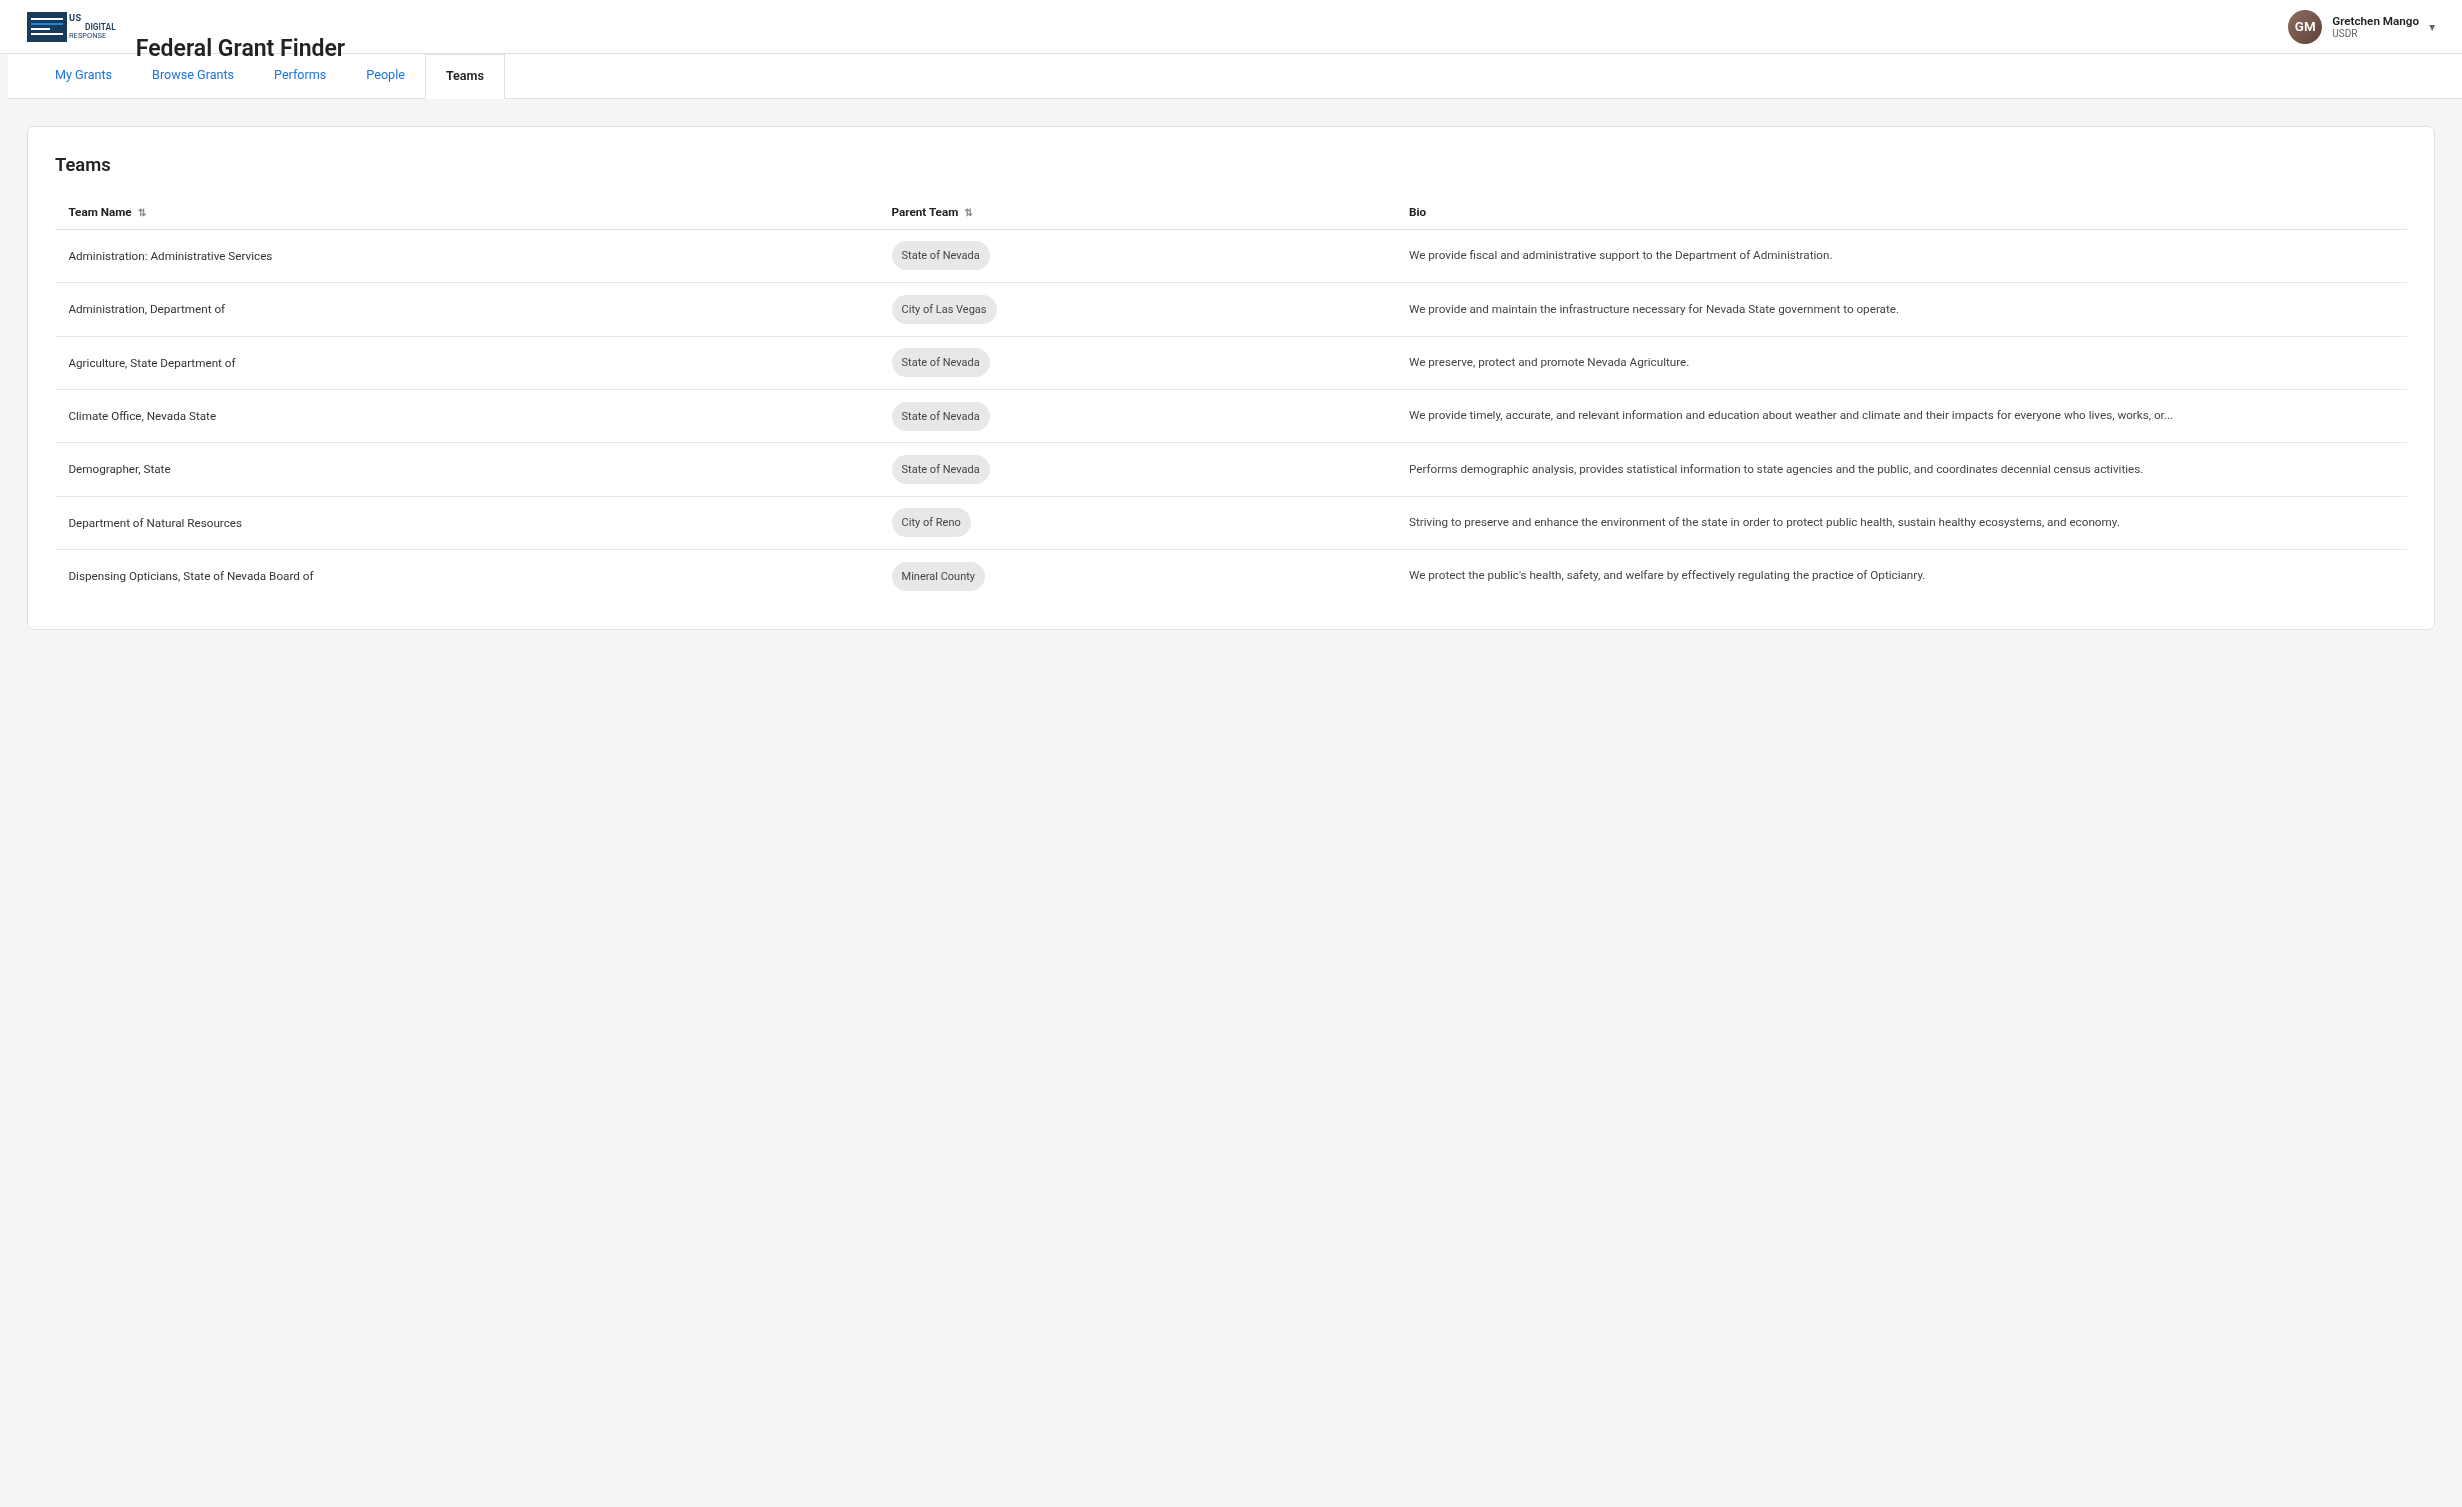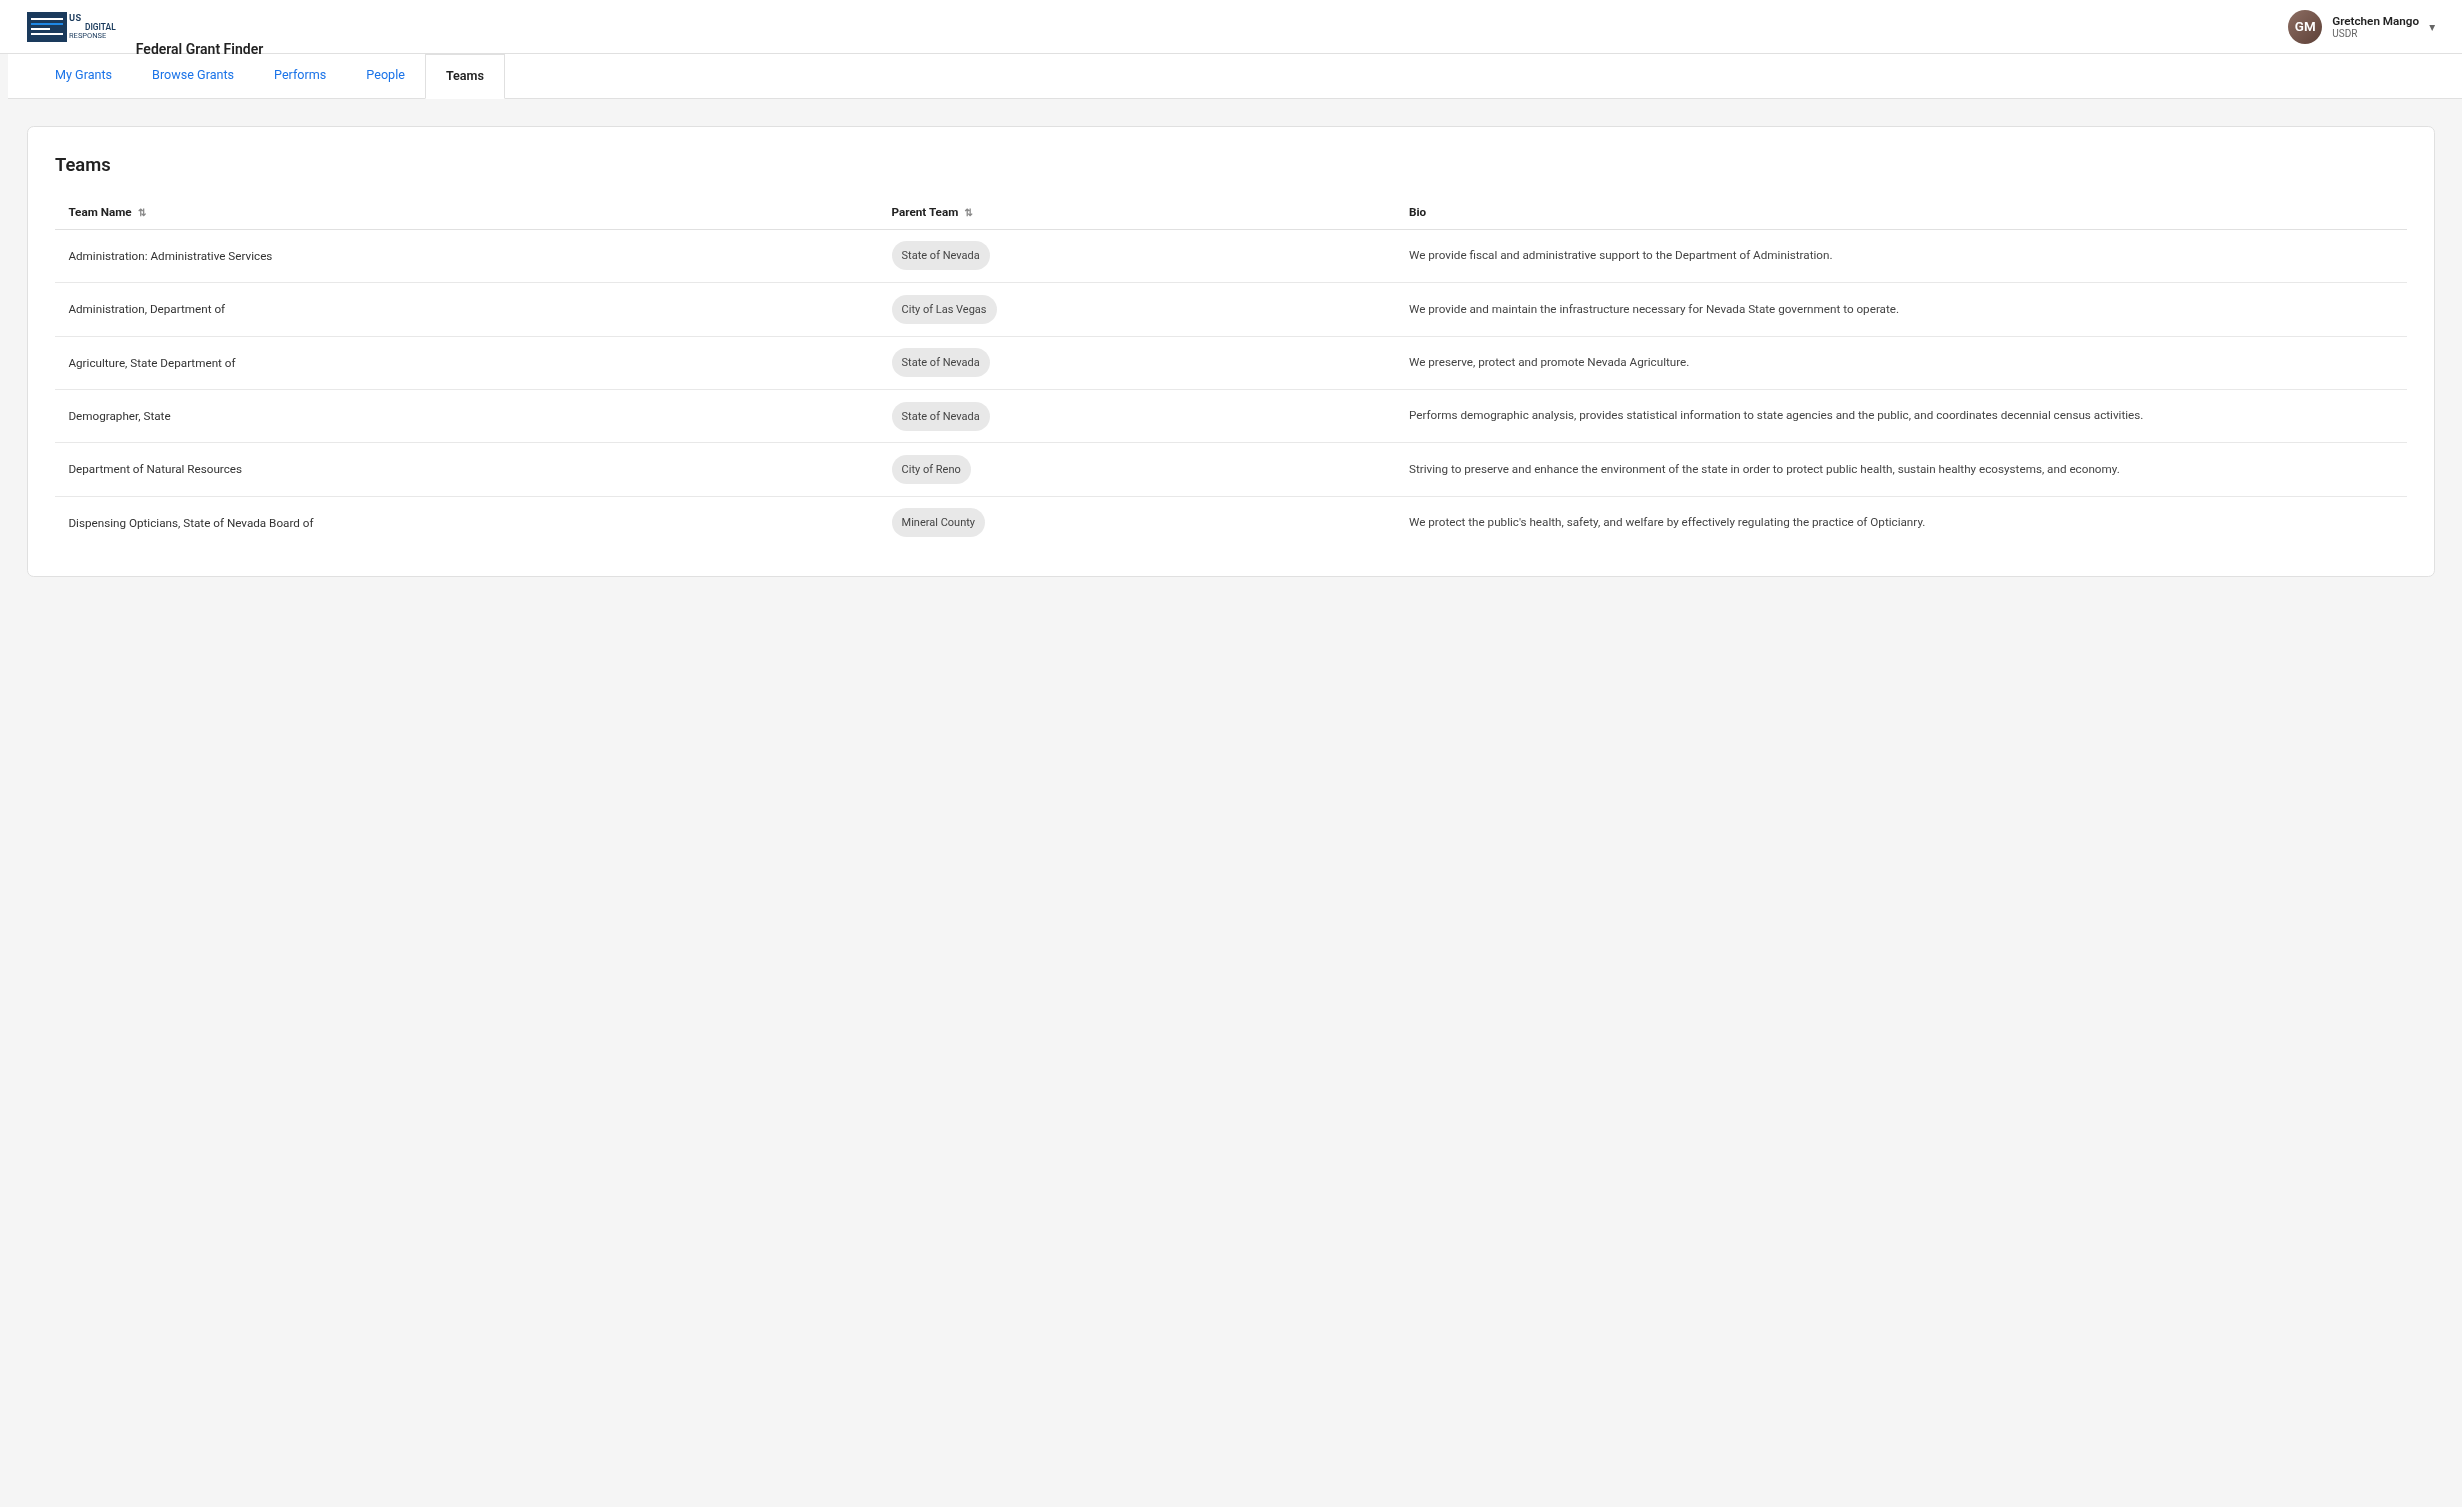--- a/index.html
+++ b/index.html
@@ -60,21 +60,21 @@
       font-size: 8.4px;
       font-weight: 600;
       color: #1a3a5c;
       padding-left: 16px;
     }
     .logo-response {
       font-size: 7.5px;
       color: #1a3a5c;
     }
     .app-title {
-      font-size: 14px;
+      font-size: 23px;
       font-weight: 600;
       color: #222;
       margin-left: 6.7px;
       margin-top: 44px;
     }
     .header-right {
       display: flex;
       align-items: center;
       gap: 10px;
     }
@@ -265,20 +265,25 @@
             <td class="col-team-name">Administration, Department of</td>
             <td class="col-parent"><span class="badge">City of Las Vegas</span></td>
             <td class="col-bio"><span class="bio-text">We provide and maintain the infrastructure necessary for Nevada State government to operate.</span></td>
           </tr>
           <tr>
             <td class="col-team-name">Agriculture, State Department of</td>
             <td class="col-parent"><span class="badge">State of Nevada</span></td>
             <td class="col-bio"><span class="bio-text">We preserve, protect and promote Nevada Agriculture.</span></td>
           </tr>
           <tr>
+            <td class="col-team-name">Climate Office, Nevada State</td>
+            <td class="col-parent"><span class="badge">State of Nevada</span></td>
+            <td class="col-bio"><span class="bio-text">We provide timely, accurate, and relevant information and education about weather and climate and their impacts for everyone who lives, works, or...</span></td>
+          </tr>
+          <tr>
             <td class="col-team-name">Demographer, State</td>
             <td class="col-parent"><span class="badge">State of Nevada</span></td>
             <td class="col-bio"><span class="bio-text">Performs demographic analysis, provides statistical information to state agencies and the public, and coordinates decennial census activities.</span></td>
           </tr>
           <tr>
             <td class="col-team-name">Department of Natural Resources</td>
             <td class="col-parent"><span class="badge">City of Reno</span></td>
             <td class="col-bio"><span class="bio-text">Striving to preserve and enhance the environment of the state in order to protect public health, sustain healthy ecosystems, and economy.</span></td>
           </tr>
           <tr>

